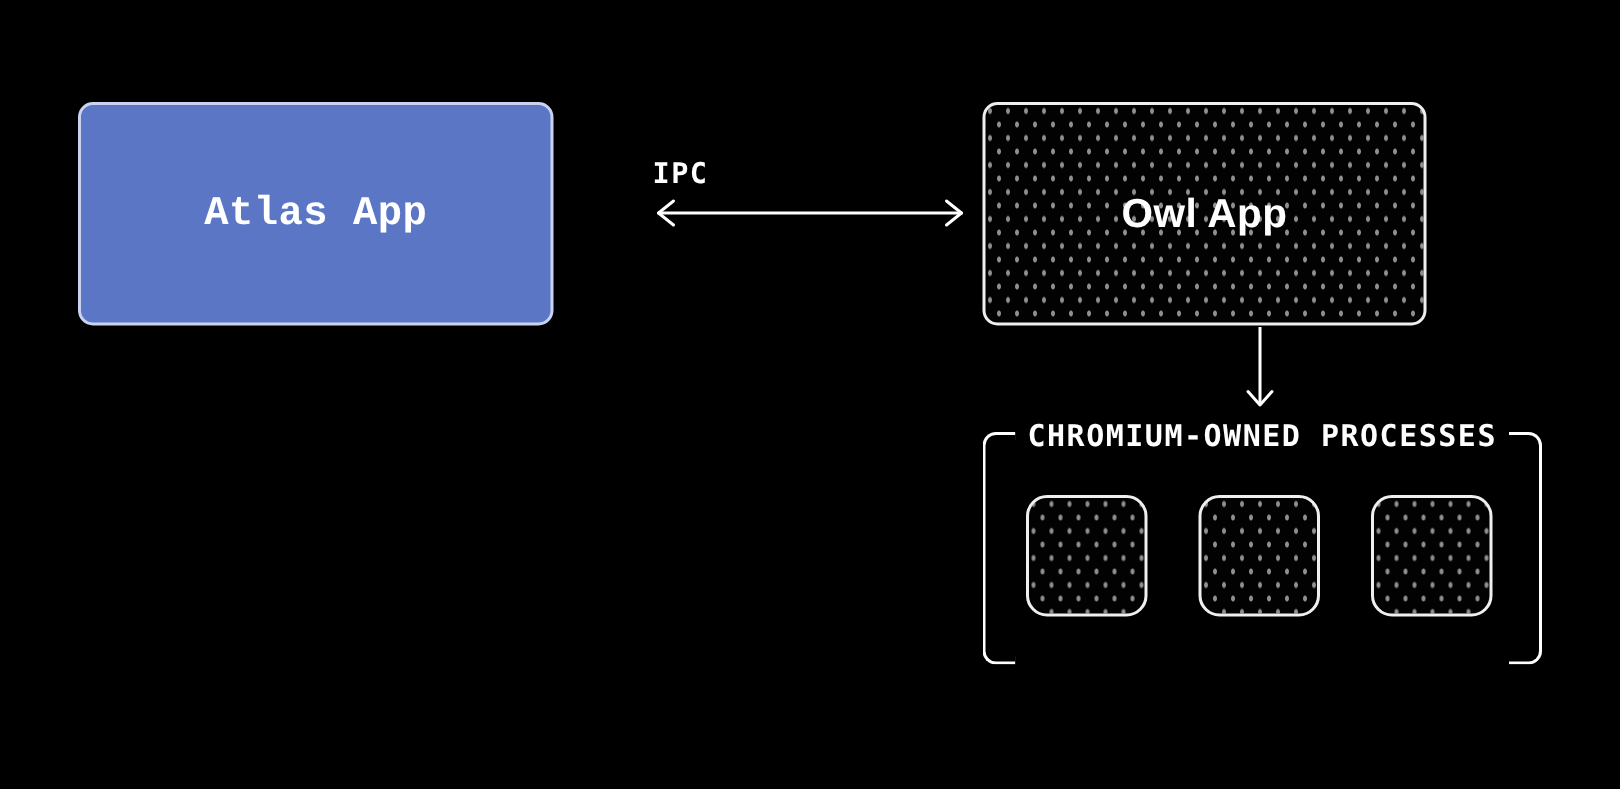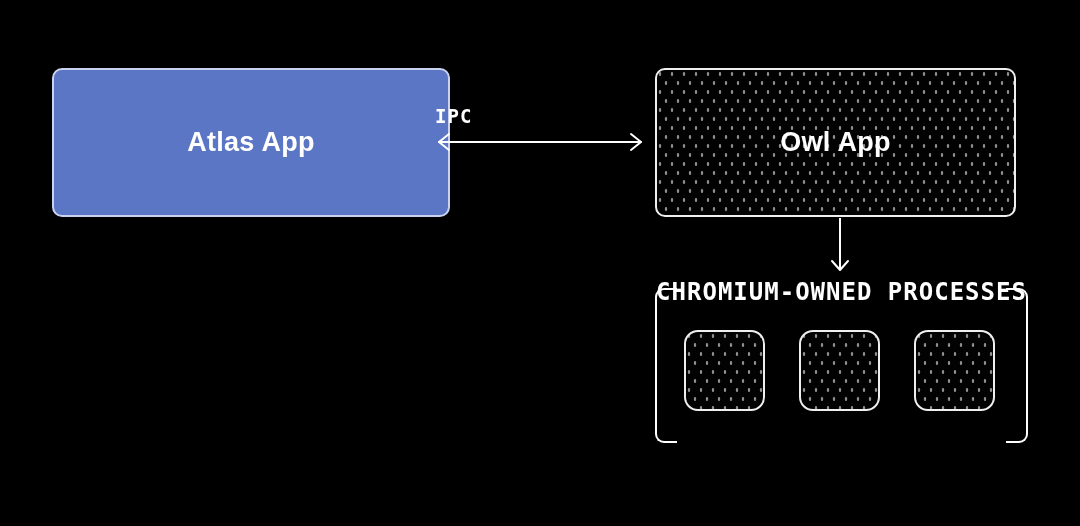--- a/index.html
+++ b/index.html
@@ -21,26 +21,27 @@
   .stage { position: relative; width: 1080px; height: 526px; background: var(--bg); }
 
   .node {
     position: absolute;
     display: flex; align-items: center; justify-content: center;
     color: var(--text);
     font-size: 27px; font-weight: 600; letter-spacing: 0.3px;
     border-radius: 10px;
   }
   .atlas {
-    left: 52px; top: 68px; width: 398px; height: 149px;
+    left: 52px; top: 68px; width: 317px; height: 149px;
     background: var(--atlas-fill);
     border: 2px solid var(--atlas-border);
+    font-family: Liberation Mono, monospace;
   }
   .owl {
-    left: 655px; top: 68px; width: 361px; height: 149px;
+    left: 655px; top: 68px; width: 296px; height: 149px;
     border: 2px solid var(--owl-border);
   }
   .dotted {
     background-color: #020202;
     background-image:
       radial-gradient(var(--dot) 1px, rgba(0,0,0,0) 1.6px),
       radial-gradient(var(--dot) 1px, rgba(0,0,0,0) 1.6px);
     background-size: 12px 18px;
     background-position: 3px 4px, 9px 13px;
   }
@@ -55,21 +56,21 @@
   }
   .ipc-arrow { position: absolute; left: 435px; top: 130px; }
   .down-arrow { position: absolute; left: 828px; top: 218px; }
 
   .group-label {
     position: absolute;
     left: 655px; top: 278px; width: 373px;
     text-align: center;
     color: var(--text);
     font-family: "DejaVu Sans Mono", monospace;
-    font-size: 24px; font-weight: 700; letter-spacing: 1px;
+    font-size: 20px; font-weight: 700; letter-spacing: 1px;
     white-space: nowrap;
   }
   .bracket {
     position: absolute;
     top: 288px; width: 22px; height: 155px;
   }
   .bracket-left {
     left: 655px;
     border-left: 2px solid var(--line);
     border-top: 2px solid var(--line);

